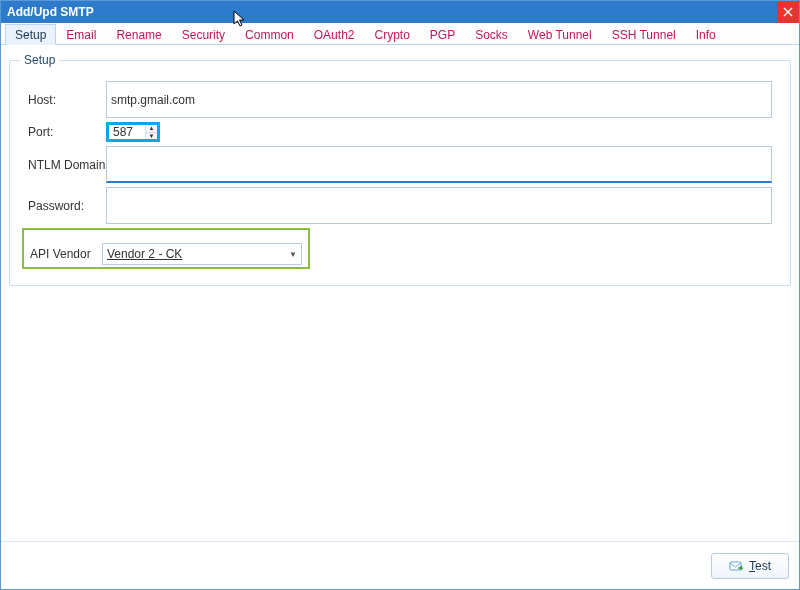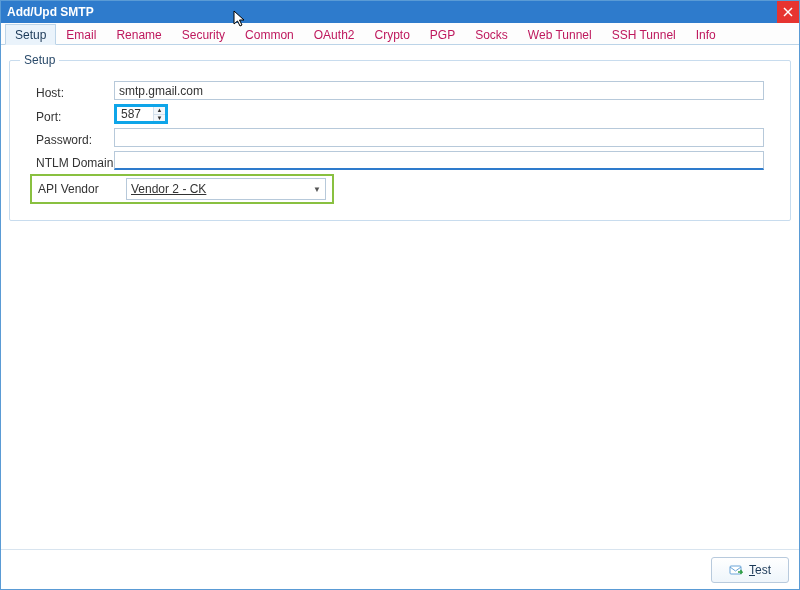--- a/index.html
+++ b/index.html
@@ -95,31 +95,31 @@
     padding: 10px 10px 12px 10px;
     margin: 0;
   }
   fieldset.group legend {
     padding: 0 4px;
     color: #2a4a6a;
     font-size: 12px;
   }
   .form-row {
     display: flex;
-    align-items: flex-end;
-    margin: 4px 16px;
+    align-items: center;
+    margin: 4px 8px;
   }
   .form-label {
     width: 78px;
     color: #333333;
     font-size: 12px;
   }
   .text-input {
     flex: 1;
-    height: 19px;
+    height: 37px;
     border: 1px solid #b7c9da;
     padding: 1px 4px;
     font-size: 12px;
     color: #333;
     background: #ffffff;
   }
   .text-input.focused {
     border-bottom: 2px solid #2e7bcc;
   }
   .spinner {
@@ -167,29 +167,28 @@
     padding: 0 4px;
     cursor: pointer;
   }
   .dropdown .dd-value { flex: 1; color: #333; font-size: 12px; text-decoration: underline; }
   .dropdown .dd-caret { font-size: 8px; color: #555; }
 
   .vendor-highlight {
     display: inline-flex;
     align-items: center;
     border: 2px solid #89c040;
-    padding: 2px 6px 2px 0;
+    padding: 13px 6px 2px 0;
     margin-left: -6px;
-    gap: 16px;
   }
   .vendor-highlight .form-label { padding-left: 6px; }
 
   
   .footer {
-    height: 40px;
+    height: 48px;
     border-top: 1px solid #d8e4ef;
     display: flex;
     align-items: center;
     justify-content: flex-end;
     padding: 0 10px;
     gap: 8px;
     background: #ffffff;
   }
   .btn {
     min-width: 78px;
@@ -258,27 +257,27 @@
           <input type="text" value="587" style="">
           <div class="spin-btns">
             <div class="sp">▲</div>
             <div class="sp">▼</div>
           </div>
         </div>
       </div>
 
 
       <div class="form-row">
+        <div class="form-label">NTLM Domain</div>
+        <input class="text-input focused" type="text" value="" style="">
+      </div>
+
+      <div class="form-row">
         <div class="form-label">Password:</div>
         <input class="text-input" type="password" value="" style="">
-      </div>
-
-      <div class="form-row">
-        <div class="form-label">NTLM Domain</div>
-        <input class="text-input focused" type="text" value="" style="">
       </div>
 
       <div class="form-row">
         <div class="vendor-highlight">
           <div class="form-label">API Vendor</div>
           <div class="dropdown">
             <span class="dd-value">Vendor 2 - CK</span>
             <span class="dd-caret">▼</span>
           </div>
         </div>

